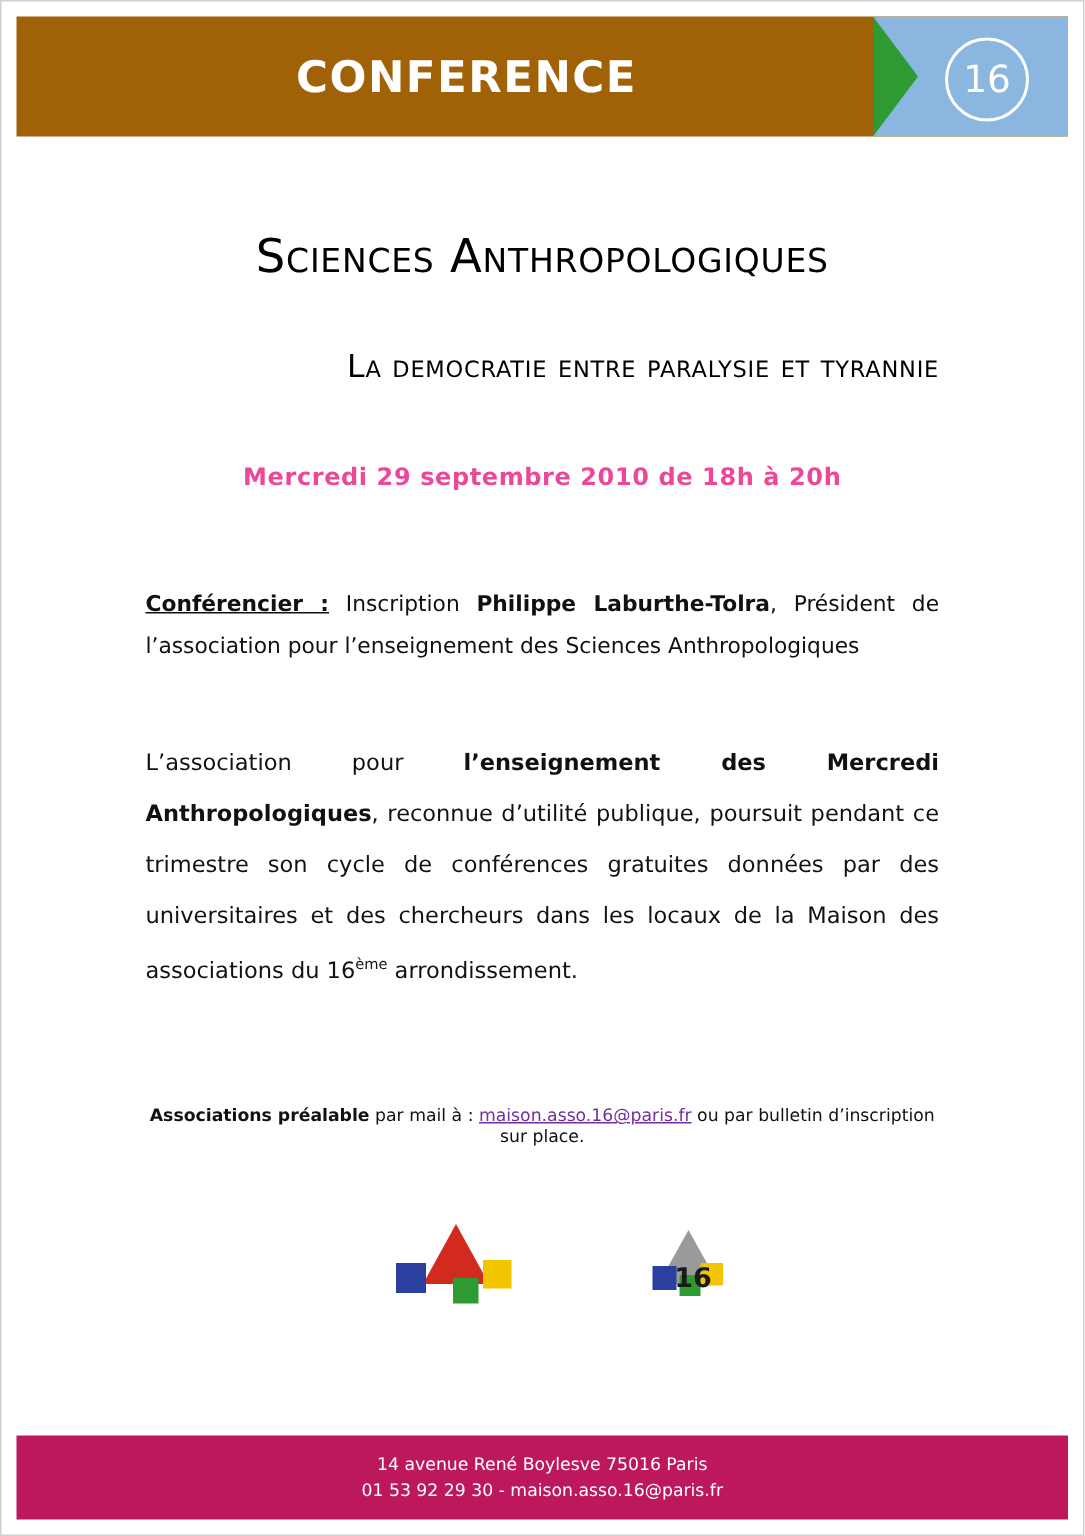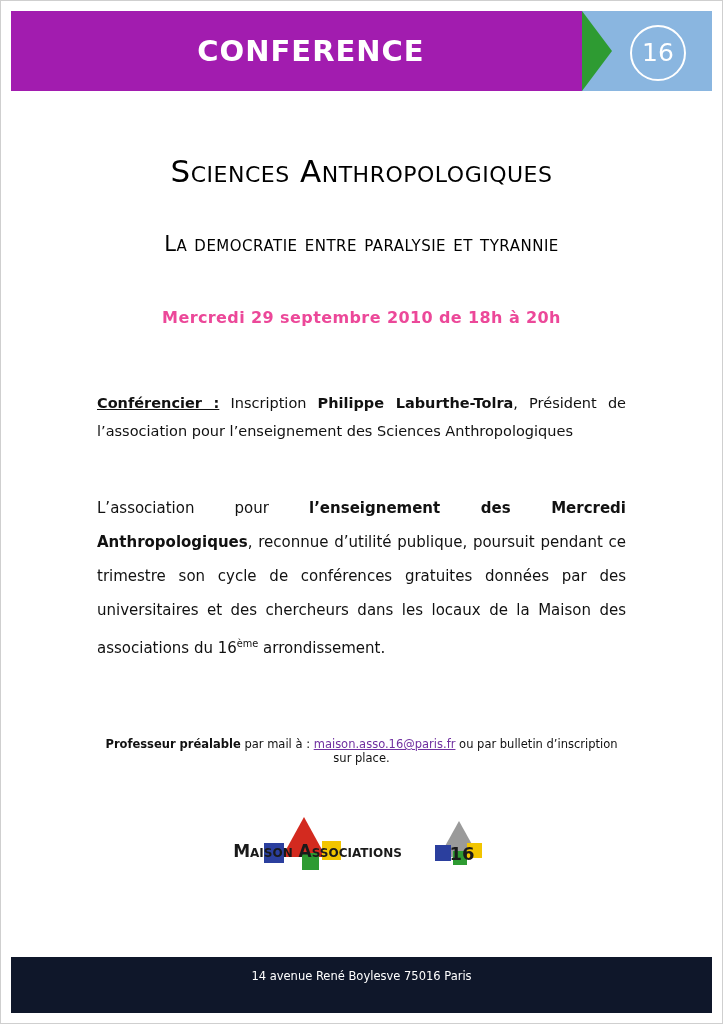--- a/index.html
+++ b/index.html
@@ -20,21 +20,21 @@
     width: 723px;
     height: 1024px;
     box-sizing: border-box;
     border: 1px solid #cfcfcf;
   }
 
   
   .header {
     position: relative;
     height: 80px;
-    background: #a21caf;
+    background: #a16207;
     margin: 10px 10px 0 10px;
     overflow: hidden;
   }
   .header-title {
     position: absolute;
     left: 0;
     top: 0;
     width: 600px;
     height: 80px;
     line-height: 80px;
@@ -87,21 +87,21 @@
     margin-top: 62px;
     text-align: center;
     font-size: 31px;
     font-variant: small-caps;
     letter-spacing: 0.5px;
     color: #000000;
     font-family: "DejaVu Sans", sans-serif;
   }
   .title-sub {
     margin-top: 43px;
-    text-align: center;
+    text-align: right;
     font-size: 21px;
     font-variant: small-caps;
     letter-spacing: 0.5px;
     color: #000000;
     font-family: "DejaVu Sans", sans-serif;
   }
   .date-line {
     margin-top: 52px;
     text-align: center;
     font-size: 16px;
@@ -240,21 +240,21 @@
     font-family: "DejaVu Sans", sans-serif;
   }
 
   
   .footer {
     position: absolute;
     left: 10px;
     right: 10px;
     bottom: 10px;
     height: 56px;
-    background: #0f172a;
+    background: #be185d;
     color: #ffffff;
     text-align: center;
     font-size: 11.5px;
     line-height: 17px;
     padding-top: 11px;
     box-sizing: border-box;
     font-family: "DejaVu Sans", sans-serif;
   }
 </style>
 </head>
@@ -281,39 +281,39 @@
       <span class="speaker-label">Conférencier :</span>
       <span>Inscription</span>
       <span class="speaker-name">Philippe Laburthe-Tolra</span><span>, Président de l’association pour l’enseignement des Sciences Anthropologiques</span>
     </div>
 
     <div class="para">
       <span>L’association pour </span><b>l’enseignement des Mercredi Anthropologiques</b><span>, reconnue d’utilité publique, poursuit pendant ce trimestre son cycle de conférences gratuites données par des universitaires et des chercheurs dans les locaux de la Maison des associations du 16</span><sup>ème</sup><span> arrondissement.</span>
     </div>
 
     <div class="inscription">
-      <b>Professeur préalable</b><span> par mail à : </span><span class="mail-link">maison.asso.16@paris.fr</span><span> ou par bulletin d’inscription sur place.</span>
+      <b>Associations préalable</b><span> par mail à : </span><span class="mail-link">maison.asso.16@paris.fr</span><span> ou par bulletin d’inscription sur place.</span>
     </div>
 
     <div class="logos">
       <div class="logo-ma">
         <div class="tri-red"></div>
         <div class="sq-blue"></div>
         <div class="sq-yellow"></div>
         <div class="sq-green"></div>
-        <div class="ma-text">Maison Associations</div>
       </div>
       <div class="logo-16">
         <div class="tri-grey"></div>
         <div class="sq-b"></div>
         <div class="sq-y"></div>
         <div class="sq-g"></div>
         <div class="num">16</div>
       </div>
     </div>
 
   </div>
 
   <div class="footer">
     <div>14 avenue René Boylesve 75016 Paris</div>
+    <div>01 53 92 29 30  -  maison.asso.16@paris.fr</div>
   </div>
 
 </div>
 
 </body></html>

